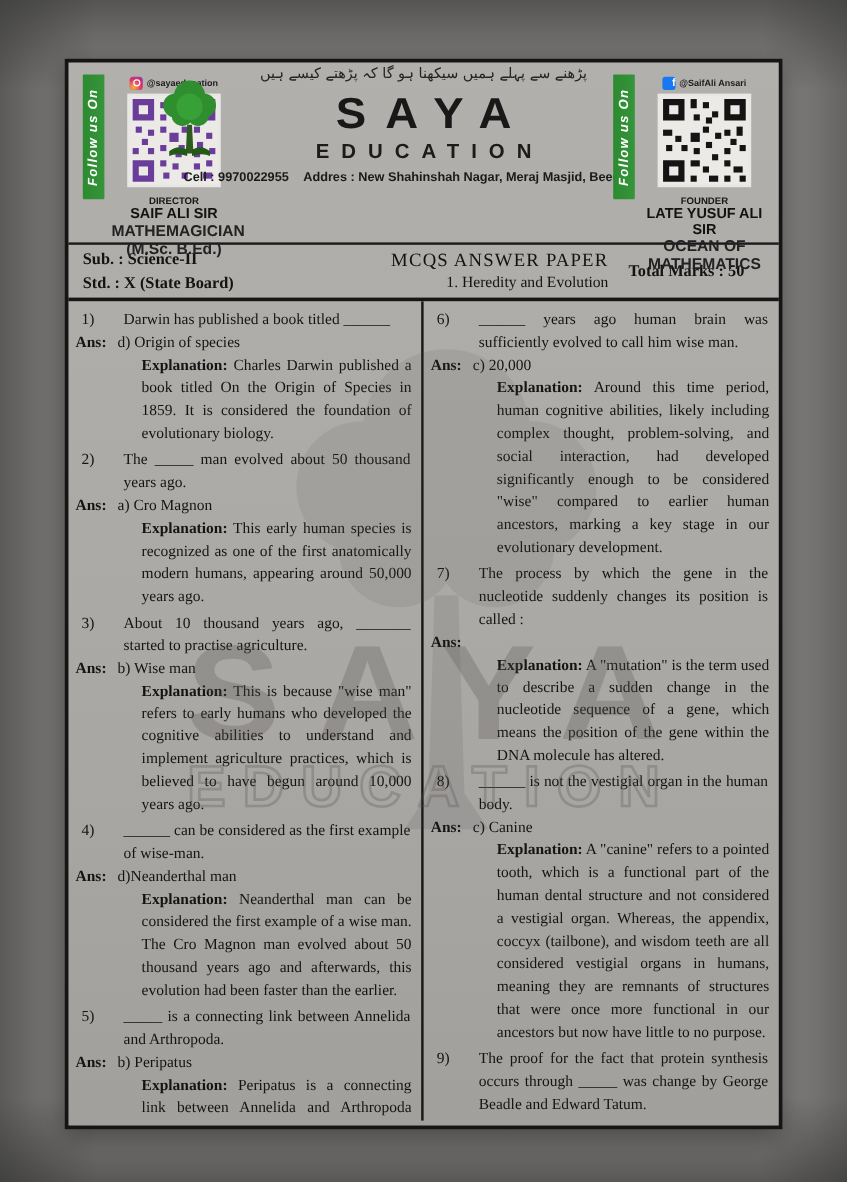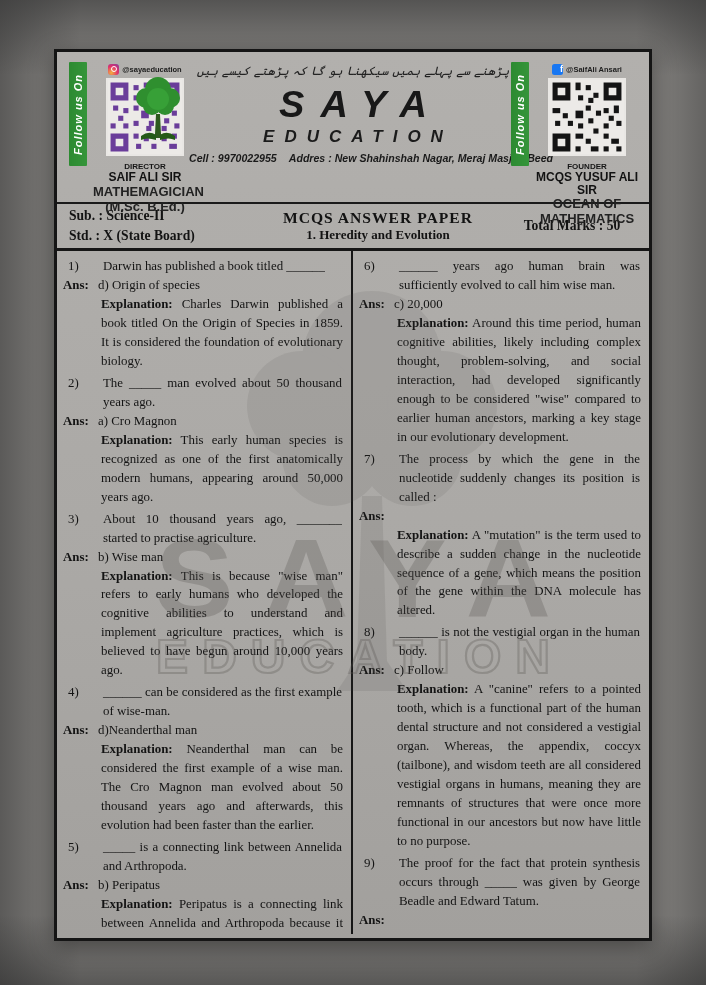--- a/index.html
+++ b/index.html
@@ -31,46 +31,46 @@
   .ig-icon{width:11px;height:11px;border-radius:3px;flex:none;
     background:radial-gradient(circle at 30% 80%,#f3b13d,#e1306c 55%,#7b3fa0);position:relative;}
   .ig-icon::after{content:"";position:absolute;left:2.5px;top:2.5px;width:4px;height:4px;border:1.2px solid #fff;border-radius:50%;}
   .fb-icon{width:11px;height:11px;border-radius:2.5px;background:#1877f2;color:#fff;flex:none;
     font:bold 9px "Liberation Sans",sans-serif; line-height:11px;}
   .fb-icon::after{content:"f";}
   .qr{width:74px;height:74px;margin:2px auto 1px auto;background:#e9e7e4;padding:2px;}
   .person-role{font-weight:bold;font-size:8px;color:#161616;margin-top:1px;}
   .person-name{font-weight:bold;font-size:12px;color:#121212;line-height:1.05;}
   .person-title{font-weight:bold;font-size:13px;color:#222;}
-  .hdr-center{position:absolute;left:132px;right:132px;top:12px;text-align:center;color:#161616;font-style:italic;}
+  .hdr-center{position:absolute;left:132px;right:132px;top:2px;text-align:center;color:#161616;}
   .urdu{font-family:"DejaVu Sans",sans-serif;font-size:12px;direction:rtl;color:#232323;height:22px;}
   .brand{font-weight:900;font-size:38px;line-height:1.05;letter-spacing:16px;text-indent:16px;color:#181818;
     font-family:"Liberation Sans",sans-serif; transform:scaleY(.95);}
   .brand-sub{font-weight:700;font-size:17px;letter-spacing:10px;text-indent:10px;color:#1b1b1b;margin-top:1px;}
-  .addr-row{display:flex;justify-content:flex-start;gap:12px;margin-top:5px;font-weight:bold;font-size:10.6px;color:#1a1a1a;white-space:nowrap;}
+  .addr-row{display:flex;justify-content:flex-end;gap:12px;margin-top:5px;font-weight:bold;font-size:10.6px;color:#1a1a1a;white-space:nowrap;}
   .tree-logo{position:absolute;left:-60px;top:8px;}
   
   .tbar{display:flex;align-items:center;height:47px;border-bottom:3px solid #161616;color:#131313;padding:0 12px;box-sizing:border-box;}
   .tb-left{width:180px;font-weight:bold;font-size:13.6px;line-height:1.5;}
-  .tb-center{flex:1;text-align:center;font-weight:bold;}
+  .tb-center{flex:1;text-align:right;font-weight:normal;}
   .tb-title{font-size:15.6px;letter-spacing:1px;}
   .tb-chap{font-size:13px;}
   .tb-right{width:130px;text-align:center;font-weight:bold;font-size:13.6px;}
   
   .content{position:relative;height:683px;display:flex;overflow:hidden;}
   .col{width:50%;box-sizing:border-box;padding:6px 8px 0 6px;font-size:12.9px;line-height:1.47;color:#141414;}
   .col-left{border-right:2px solid #161616;}
   .qa{margin-bottom:3px;}
   .qrow{display:flex;}
   .qnum{width:35px;flex:none;padding-left:5px;}
   .qtext{flex:1;text-align:justify;padding-right:1px;}
   .arow{display:flex;}
   .alabel{width:35px;flex:none;font-weight:bold;}
   .atext{flex:1;}
-  .expl{margin-left:38px;text-align:justify;}
+  .expl{margin-left:55px;text-align:justify;}
   .expl b{font-weight:bold;}
   
   .wm{position:absolute;pointer-events:none;left:0;right:0;text-align:center;font-family:"Liberation Sans",sans-serif;font-weight:900;line-height:1;}
   .wm1{top:268px;font-size:118px;letter-spacing:30px;text-indent:30px;color:rgba(85,83,80,.28);transform:scaleY(.95);}
   .wm2{top:382px;font-size:48px;letter-spacing:14px;text-indent:14px;color:transparent;-webkit-text-stroke:2.2px rgba(85,83,80,.30);}
   .wm-tree{position:absolute;left:150px;top:20px;opacity:.11;pointer-events:none;}
 </style>
 </head>
 <body>
 
@@ -187,21 +187,21 @@
               <rect x="10" y="26" width="2" height="2"></rect>
             <rect x="16" y="26" width="3" height="2"></rect>
               <rect x="21" y="21" width="2" height="2"></rect>
               <rect x="24" y="23" width="3" height="2"></rect>
             <rect x="26" y="26" width="2" height="2"></rect>
               <rect x="21" y="26" width="2" height="2"></rect>
               <rect x="17" y="19" width="2" height="2"></rect>
           </g>
         </svg>
         <div class="person-role">FOUNDER</div>
-        <div class="person-name">MCQS YUSUF ALI SIR</div>
+        <div class="person-name">LATE YUSUF ALI SIR</div>
         <div class="person-title">OCEAN OF MATHEMATICS</div>
       </div>
     </div>
   </div>
 
   <div class="tbar">
     <div class="tb-left">
       <div>Sub. : Science-II</div>
       <div>Std. : X (State Board)</div>
     </div>
@@ -302,29 +302,29 @@
         <div class="expl"><b>Explanation:</b> <span>A "mutation" is the term used to describe a sudden change in the nucleotide sequence of a gene, which means the position of the gene within the DNA molecule has altered.</span></div>
       </div>
 
       <div class="qa">
         <div class="qrow">
             <span class="qnum">8)</span>
             <span class="qtext">______ is not the vestigial organ in the human body.</span>
           </div>
         <div class="arow">
             <span class="alabel">Ans:</span>
-            <span class="atext">c) Follow</span>
+            <span class="atext">c) Canine</span>
           </div>
         <div class="expl"><b>Explanation:</b> <span>A "canine" refers to a pointed tooth, which is a functional part of the human dental structure and not considered a vestigial organ. Whereas, the appendix, coccyx (tailbone), and wisdom teeth are all considered vestigial organs in humans, meaning they are remnants of structures that were once more functional in our ancestors but now have little to no purpose.</span></div>
       </div>
 
       <div class="qa">
         <div class="qrow">
             <span class="qnum">9)</span>
-            <span class="qtext">The proof for the fact that protein synthesis occurs through _____ was given by George Beadle and Edward Tatum.</span>
+            <span class="qtext">The proof for the fact that protein synthesis occurs through _____ was change by George Beadle and Edward Tatum.</span>
           </div>
         <div class="arow">
             <span class="alabel">Ans:</span>
           </div>
         <div class="expl"><b>Explanation:</b> <span>George Beadle and Edward Tatum proved that protein synthesis occurs</span></div>
       </div>
     </div>
 
     <svg class="wm-tree" width="330" height="430" viewBox="0 0 66 86">
       <g fill="#4c4a48">

